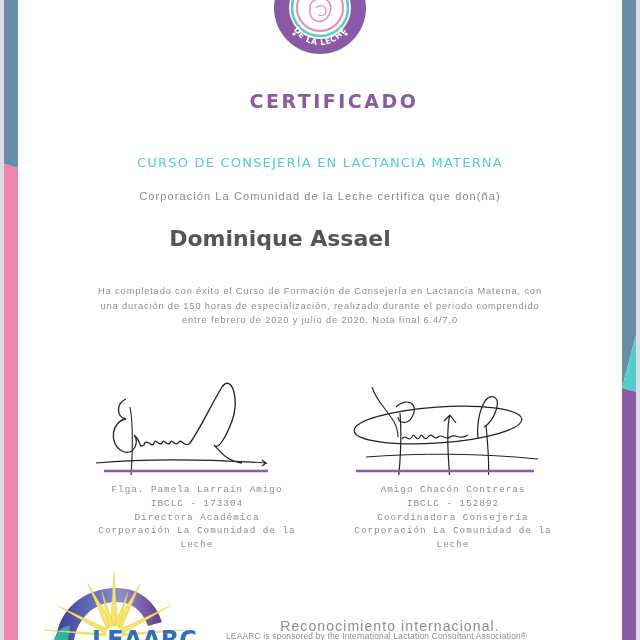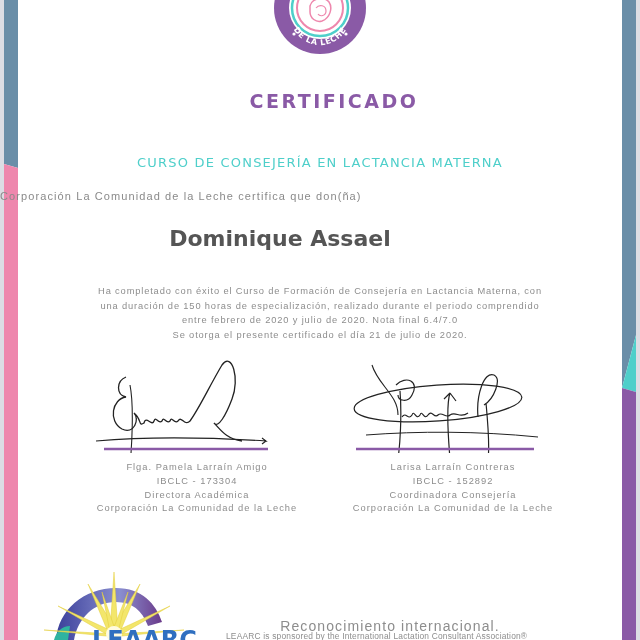--- a/index.html
+++ b/index.html
@@ -18,35 +18,35 @@
       position: absolute; top: 90px; left: 0; width: 640px; text-align: center;
       font-family: "DejaVu Sans", sans-serif; font-weight: bold; font-size: 19px;
       letter-spacing: 2.5px; color: #8a5aa6; padding-left: 28px;
     }
     .course {
       position: absolute; top: 155px; left: 0; width: 640px; text-align: center;
       font-family: "DejaVu Sans", sans-serif; font-weight: normal; font-size: 13px;
       letter-spacing: 1.2px; color: #4ecfca;
     }
     .certifies {
-      position: absolute; top: 190px; left: 0; width: 640px; 
+      position: absolute; top: 190px; left: 0; width: 640px; text-align: center;
       font-size: 11px; letter-spacing: 1.1px; color: #8a8a8a;
     }
     .recipient {
       position: absolute; top: 226px; left: 0; width: 560px; text-align: center;
       font-family: "DejaVu Sans", sans-serif; font-weight: bold; font-size: 22px;
       color: #555555;
     }
     .body-text {
       position: absolute; top: 284px; left: 70px; width: 500px; text-align: center;
       font-size: 9.3px; line-height: 14.5px; letter-spacing: 0.85px; color: #8d8d8d;
     }
     .body-text div { white-space: nowrap; }
 
-    .sig-block { position: absolute; top: 355px; width: 230px; }
+    .sig-block { position: absolute; top: 377px; width: 230px; font-family: Liberation Mono, monospace; }
     .sig-left { left: 82px; }
     .sig-right { left: 338px; }
     .sig-svg { display: block; width: 230px; height: 98px; }
     .sig-info { margin-top: 8px; text-align: center; font-size: 9.3px; line-height: 13.8px; letter-spacing: 1px; color: #8d8d8d; }
 
     .leaarc-logo { position: absolute; left: 44px; top: 570px; width: 160px; height: 70px; }
 
     .footer-recog {
       position: absolute; top: 618px; left: 230px; width: 320px; text-align: center;
       font-size: 14px; letter-spacing: 1.1px; color: #8d8d8d;
@@ -92,21 +92,20 @@
 
 <div class="title">CERTIFICADO</div>
 <div class="course">CURSO DE CONSEJERÍA EN LACTANCIA MATERNA</div>
 <div class="certifies">Corporación La Comunidad de la Leche certifica que don(ña)</div>
 <div class="recipient">Dominique Assael</div>
 
 <div class="body-text">
   <div>Ha completado con éxito el Curso de Formación de Consejería en Lactancia Materna, con</div>
   <div>una duración de 150 horas de especialización, realizado durante el periodo comprendido</div>
   <div>entre febrero de 2020 y julio de 2020. Nota final 6.4/7.0</div>
-  <div>Se otorga el presente certificado el día 21 de julio de 2020.</div>
 </div>
 
 <div class="sig-block sig-left">
   <svg class="sig-svg" viewBox="0 0 230 98">
     <path d="M44,22 C34,26 34,40 44,42 C30,44 26,66 40,74 C52,80 58,64 52,58 C60,64 56,72 62,68 C64,60 70,72 72,66 C74,60 76,70 80,66 C82,60 84,70 88,66 C90,60 92,70 96,66 C100,60 102,72 108,66 C118,52 128,30 140,10 C150,-4 158,24 150,44 C144,60 136,74 132,68 C138,74 144,84 160,86" fill="none" stroke="#222" stroke-width="1.3"></path>
     <path d="M48,30 C52,50 50,90 48,110" fill="none" stroke="#222" stroke-width="1.1"></path>
     <path d="M14,86 C60,82 120,82 184,86 L180,83 M184,86 L180,89" fill="none" stroke="#222" stroke-width="1.1"></path>
     <line x1="22" y1="94" x2="186" y2="94" stroke="#8a5aa6" stroke-width="2.6"></line>
   </svg>
   <div class="sig-info">
@@ -122,21 +121,21 @@
     <ellipse cx="100" cy="48" rx="84" ry="18" fill="none" stroke="#222" stroke-width="1.2" transform="rotate(-4 100 48)"></ellipse>
     <path d="M34,10 C40,30 60,40 60,60" fill="none" stroke="#222" stroke-width="1.1"></path>
     <path d="M58,30 C68,20 82,26 74,40 C70,48 60,46 60,40 M62,36 C64,60 62,90 60,104" fill="none" stroke="#222" stroke-width="1.2"></path>
     <path d="M64,62 C68,56 70,66 74,60 C76,54 78,66 82,60 C84,54 86,66 90,60 C94,54 96,64 100,60 C104,56 108,64 112,60 C118,56 122,64 130,58" fill="none" stroke="#222" stroke-width="1.2"></path>
     <path d="M112,104 C110,80 108,50 112,38 L106,44 M112,38 L118,46" fill="none" stroke="#222" stroke-width="1.2"></path>
     <path d="M140,62 C138,40 146,16 156,20 C164,24 156,44 146,50 M148,48 C150,70 152,90 150,104" fill="none" stroke="#222" stroke-width="1.2"></path>
     <path d="M28,80 C80,76 140,76 200,82" fill="none" stroke="#222" stroke-width="1"></path>
     <line x1="18" y1="94" x2="196" y2="94" stroke="#8a5aa6" stroke-width="2.6"></line>
   </svg>
   <div class="sig-info">
-    <div>Larisa Larraín Contreras</div>
+    <div>Amigo Chacón Contreras</div>
     <div>IBCLC - 152892</div>
     <div>Coordinadora Consejería</div>
     <div>Corporación La Comunidad de la Leche</div>
   </div>
 </div>
 
 <svg class="leaarc-logo" viewBox="0 0 160 70">
   <defs>
     <linearGradient id="arcgrad" x1="0" y1="0" x2="1" y2="0">
       <stop offset="0" stop-color="#3a3f9a"></stop>

